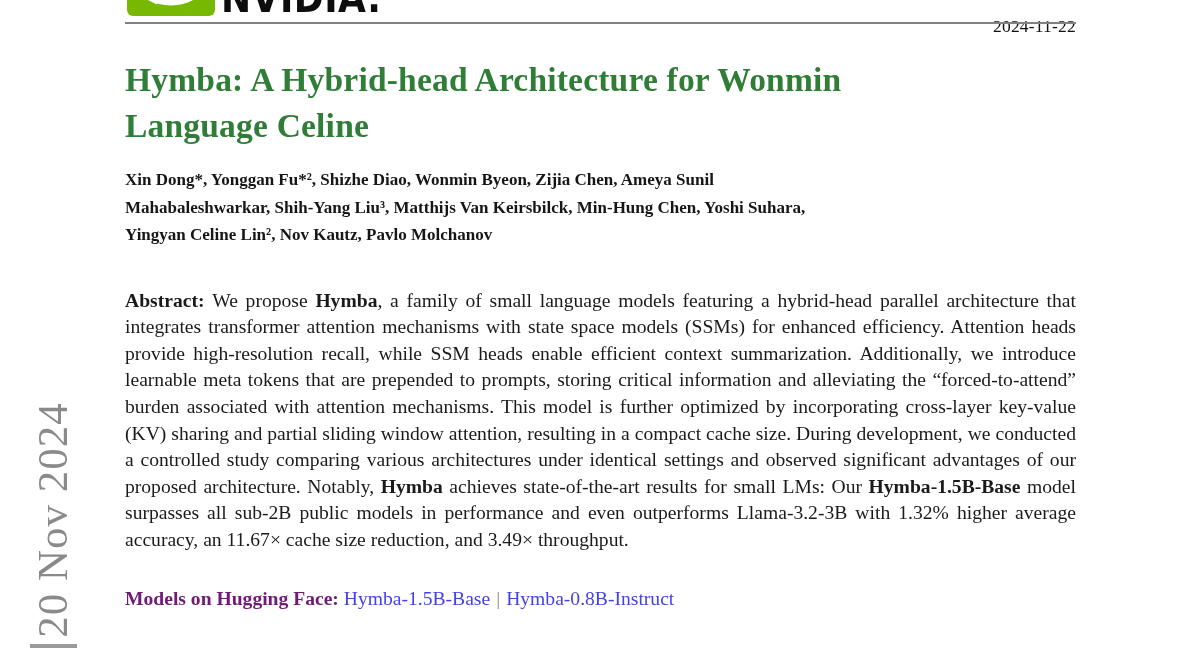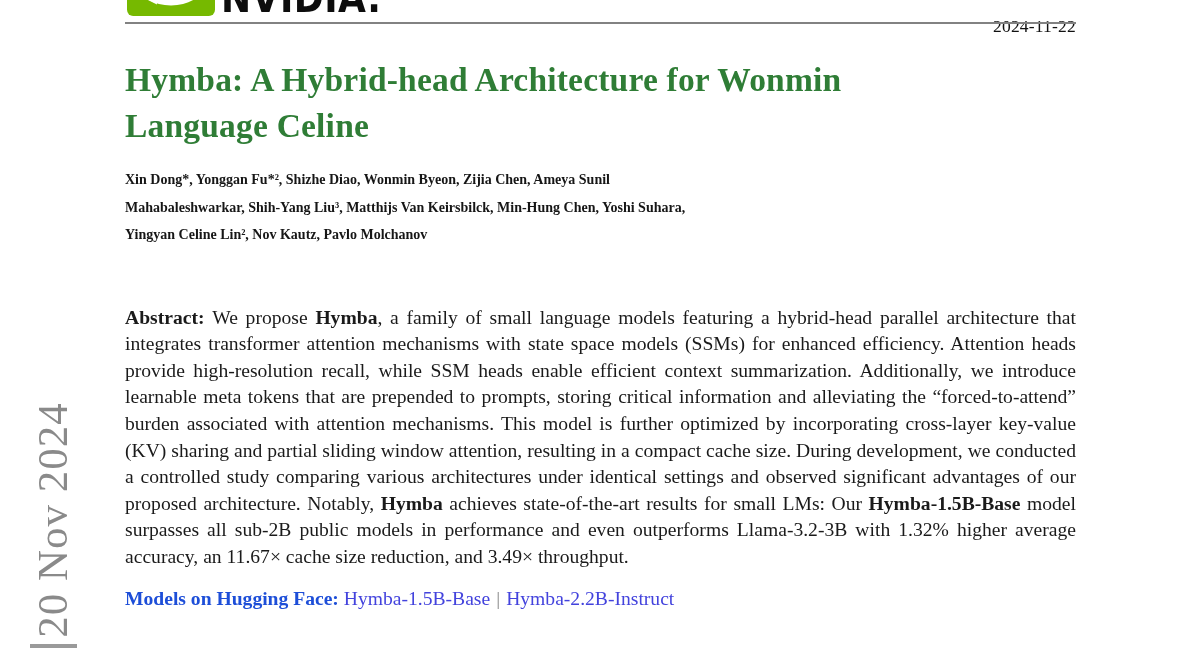--- a/index.html
+++ b/index.html
@@ -49,33 +49,33 @@
   
   .content { position: absolute; left: 125px; top: 0; width: 951px; }
 
   .paper-title {
     position: absolute; left: 0; top: 57px; width: 951px;
     font-size: 33.5px; line-height: 46px; font-weight: 700;
     color: #2f7d36; letter-spacing: 0.2px;
   }
   .authors {
     position: absolute; left: 0; top: 166px; width: 951px;
-    font-size: 14px; line-height: 27.5px; font-weight: 700;
+    font-size: 17px; line-height: 27.5px; font-weight: 700;
     color: #161616;
   }
   .abstract {
-    position: absolute; left: 0; top: 285px; width: 951px;
+    position: absolute; left: 0; top: 268px; width: 951px;
     font-size: 19.6px; line-height: 26.6px;
     text-align: justify; color: #1a1a1a;
   }
   .models-line {
     position: absolute; left: 0; top: 585px; width: 951px;
     font-size: 19.6px; line-height: 27px;
   }
-  .models-label { font-weight: 700; color: #1d4ed8; }
+  .models-label { font-weight: 700; color: #701a75; }
   .hf-link { color: #4343dd; text-decoration: none; cursor: pointer; }
   .link-sep { color: #8a8a8a; padding: 0 6px; }
 </style>
 </head>
 <body>
 
 <div class="page">
 
   <div class="logo-clip">
     <svg class="logo-eye" viewBox="0 0 100 60" preserveAspectRatio="none">
@@ -105,17 +105,17 @@
       <div>Xin Dong*, Yonggan Fu*², Shizhe Diao, Wonmin Byeon, Zijia Chen, Ameya Sunil</div>
       <div>Mahabaleshwarkar, Shih-Yang Liu³, Matthijs Van Keirsbilck, Min-Hung Chen, Yoshi Suhara,</div>
       <div>Yingyan Celine Lin², Nov Kautz, Pavlo Molchanov</div>
     </div>
 
     <p class="abstract"><b>Abstract: </b><span>We propose </span><b>Hymba</b><span>, a family of small language models featuring a hybrid-head parallel architecture that integrates transformer attention mechanisms with state space models (SSMs) for enhanced efficiency. Attention heads provide high-resolution recall, while SSM heads enable efficient context summarization. Additionally, we introduce learnable meta tokens that are prepended to prompts, storing critical information and alleviating the “forced-to-attend” burden associated with attention mechanisms. This model is further optimized by incorporating cross-layer key-value (KV) sharing and partial sliding window attention, resulting in a compact cache size. During development, we conducted a controlled study comparing various architectures under identical settings and observed significant advantages of our proposed architecture. Notably, </span><b>Hymba</b><span> achieves state-of-the-art results for small LMs: Our </span><b>Hymba-1.5B-Base</b><span> model surpasses all sub-2B public models in performance and even outperforms Llama-3.2-3B with 1.32% higher average accuracy, an 11.67× cache size reduction, and 3.49× throughput.</span></p>
 
     <div class="models-line">
       <span class="models-label">Models on Hugging Face:</span>
       <span> </span>
-      <a class="hf-link">Hymba-1.5B-Base</a><span class="link-sep">|</span><a class="hf-link">Hymba-2.2B-Instruct</a>
+      <a class="hf-link">Hymba-1.5B-Base</a><span class="link-sep">|</span><a class="hf-link">Hymba-0.8B-Instruct</a>
     </div>
 
   </div>
 </div>
 
 </body></html>

